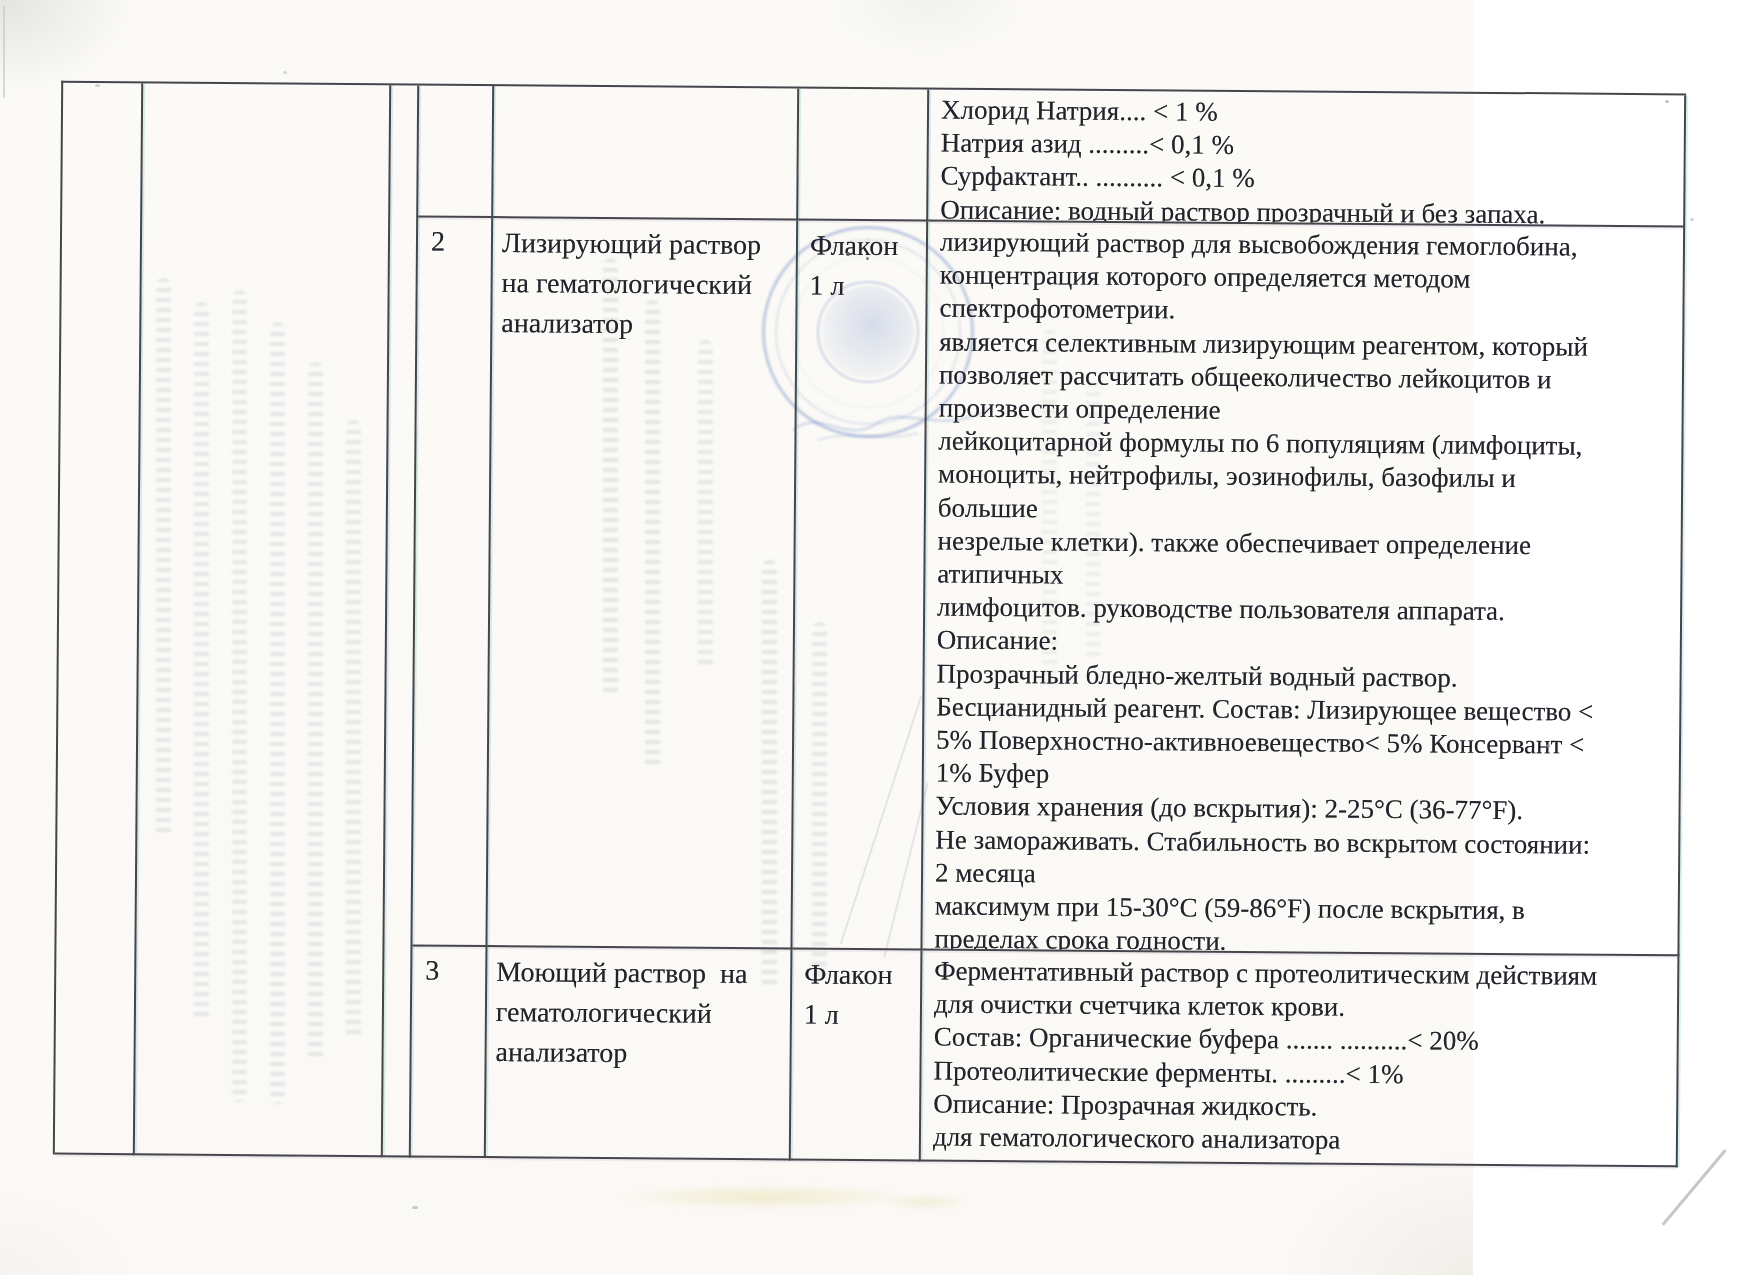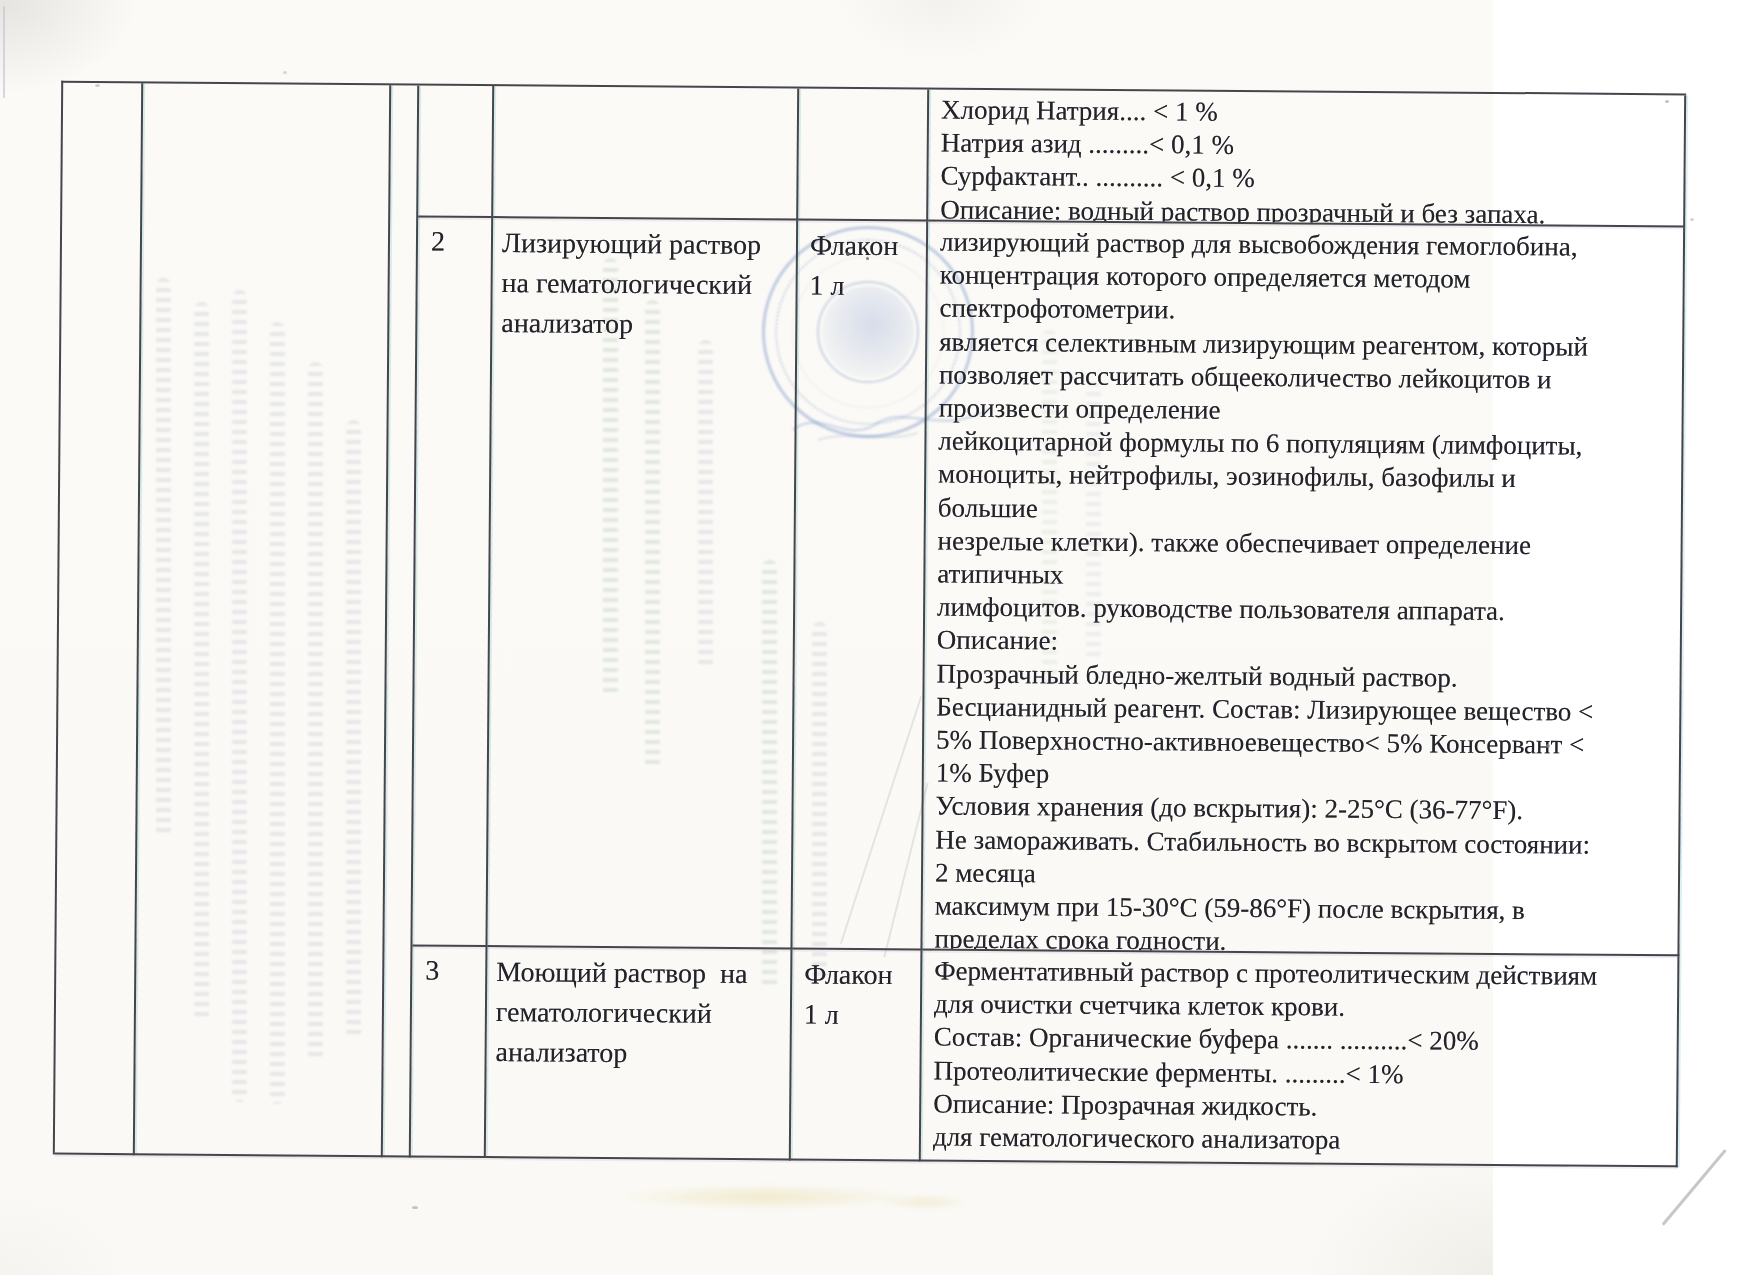--- a/index.html
+++ b/index.html
@@ -8,21 +8,20 @@
     background:#ffffff;
   }
   .page{
     position:relative;width:1473px;height:1275px;
     background:
       radial-gradient(190px 130px at 0% 0%, rgba(148,148,146,.22), transparent 72%),
       radial-gradient(140px 80px at 63% 0%, rgba(190,190,186,.14), transparent 75%),
       radial-gradient(260px 170px at 100% 100%, rgba(198,194,184,.20), transparent 72%),
       radial-gradient(170px 110px at 0% 100%, rgba(205,203,196,.12), transparent 75%),
       linear-gradient(#fbfaf6,#faf9f5);
-    padding-left: 20px;
   }
   
   .tbl{
     position:absolute;left:57px;top:87px;width:1623px;height:1072px;
     display:grid;
     grid-template-columns:80px 248px 28px 75px 305px 130px 757px;
     grid-template-rows:132px 729px 211px;
     border-top:2.4px solid #45454c;
     border-left:2.4px solid #45454c;
     transform:rotate(0.45deg);

